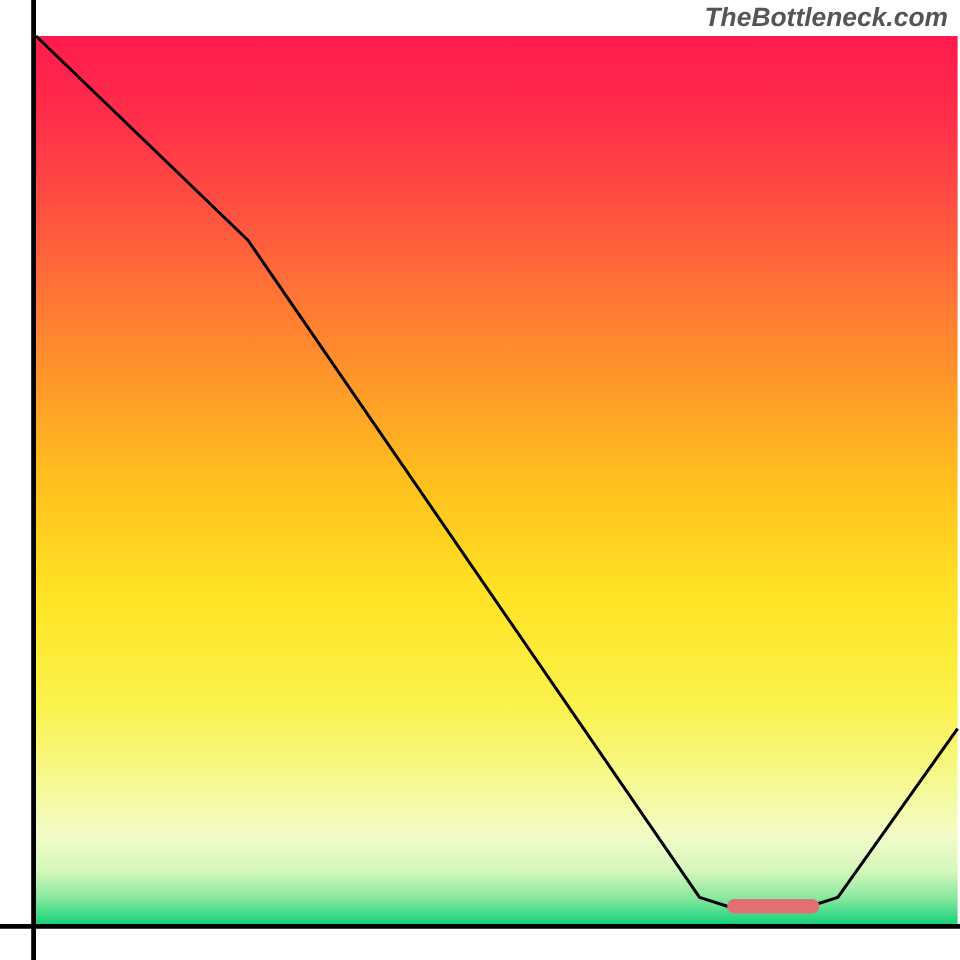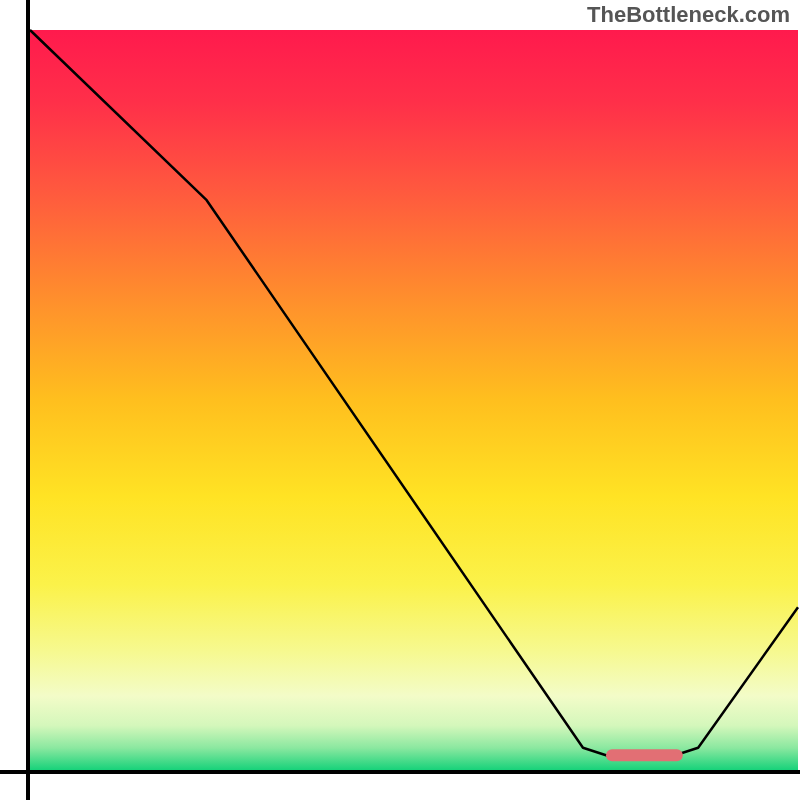--- a/index.html
+++ b/index.html
@@ -7,20 +7,21 @@
     padding: 0;
     width: 800px;
     height: 800px;
     background: #ffffff;
     overflow: hidden;
   }
   #container {
     position: relative;
     width: 800px;
     height: 800px;
+    font-style: italic;
   }
   #watermark {
     position: absolute;
     top: 2px;
     right: 10px;
     font-family: Arial, Helvetica, sans-serif;
     font-size: 22px;
     font-weight: bold;
     color: #555555;
     z-index: 5;

